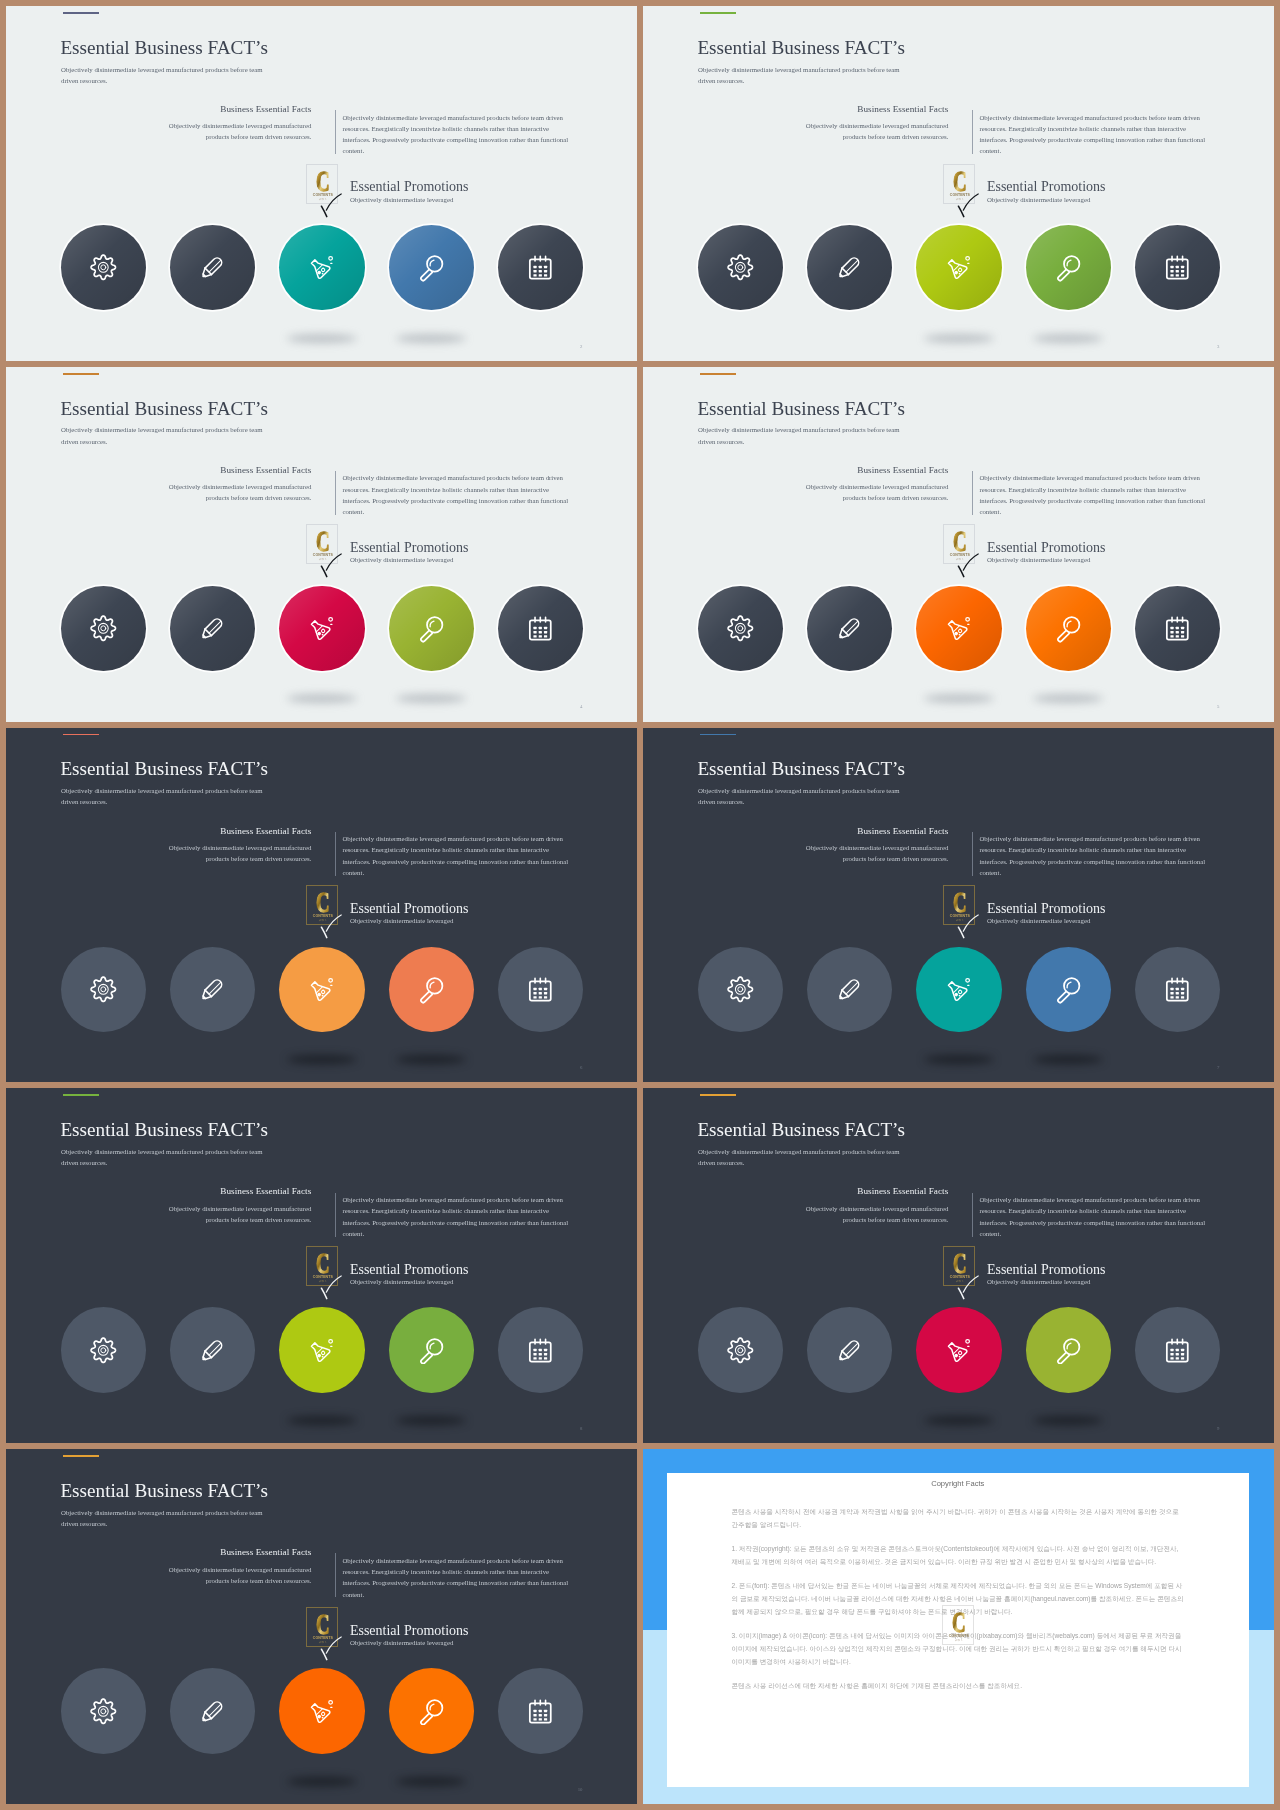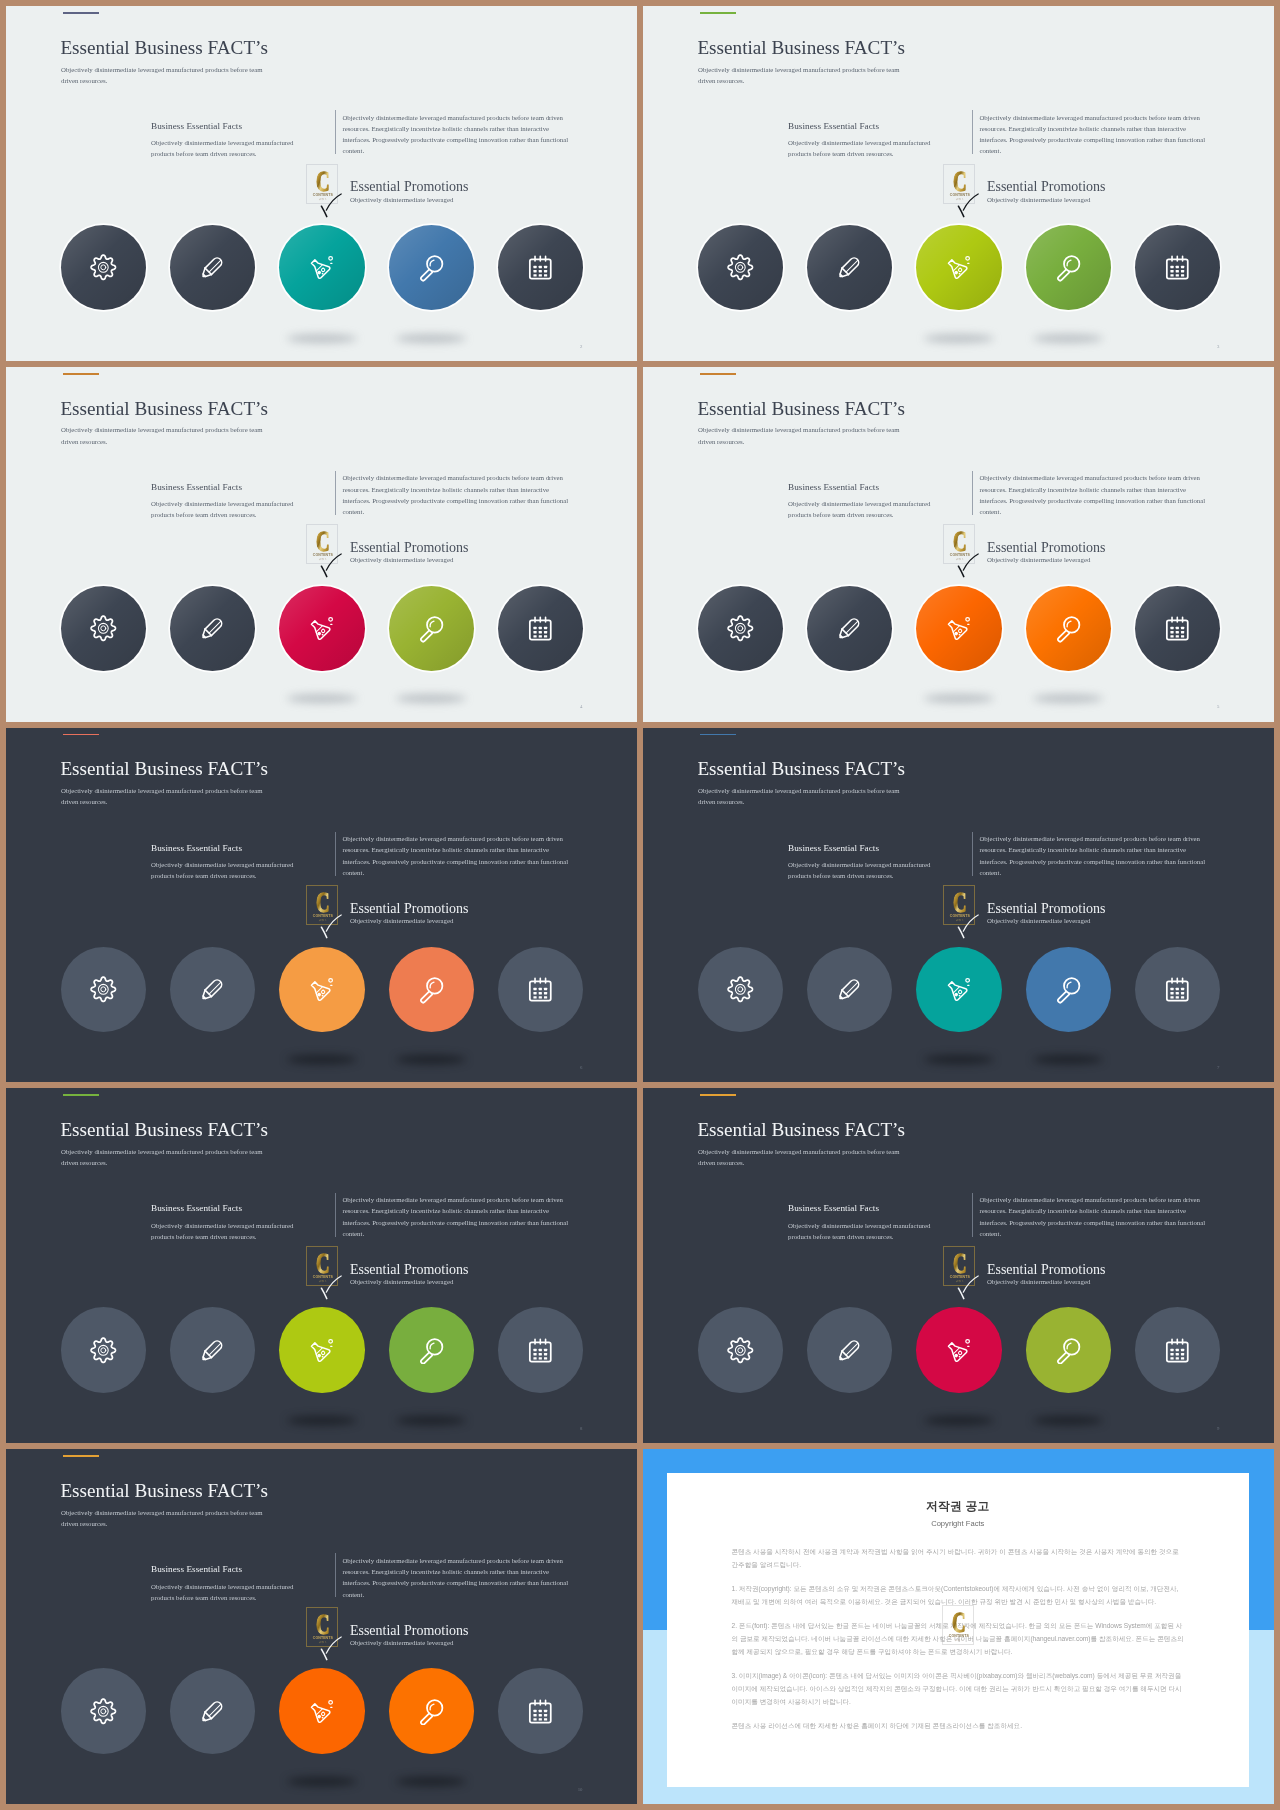--- a/index.html
+++ b/index.html
@@ -17,21 +17,21 @@
   .accent{position:absolute;top:6.1px;height:1.7px;left:56.8px;width:35.8px;}
 
   .title{position:absolute;left:54.4px;top:31.8px;font-size:19.2px;letter-spacing:0px;
          color:#3c4350;white-space:nowrap;line-height:19.2px;}
   .slide.dark .title{color:#f3f5f7;}
 
   .subtitle{position:absolute;left:55px;top:57.5px;width:215px;font-size:6.8px;
             line-height:11.2px;color:#5b6470;}
   .slide.dark .subtitle{color:#c3c9d0;}
 
-  .m-left{position:absolute;left:145px;top:116px;width:160.3px;text-align:left;}
+  .m-left{position:absolute;left:145px;top:99px;width:160.3px;text-align:right;}
   .m-head{font-size:9.2px;color:#49505c;letter-spacing:.05px;line-height:9.2px;}
   .slide.dark .m-head{color:#eef1f4;}
   .m-body{margin-top:6.2px;font-size:6.8px;line-height:11.1px;color:#5b6470;}
   .slide.dark .m-body{color:#c3c9d0;}
 
   .divider{position:absolute;left:328.8px;top:104.3px;width:1px;height:44px;background:#9aa2ad;}
   .slide.dark .divider{background:#6f7785;}
 
   .m-right{position:absolute;left:336.4px;top:105.6px;width:228px;font-size:6.8px;
            line-height:11.3px;color:#5b6470;}
@@ -985,21 +985,20 @@
               <rect x="14.2" y="23.8" width="3.6" height="2.6" rx=".4"></rect>
               <rect x="20.1" y="23.8" width="3.6" height="2.6" rx=".4"></rect>
             </g>
     </svg></span>
      </div>
     <div class="pagenum">10</div>
     </div>
     <div class="slide copy">
   <div class="cp-band"></div>
   <div class="cp-page">
-    <div class="cp-h">저작권 공고</div>
     <div class="cp-sh">Copyright Facts</div>
     <div class="cp-body">
       <p>콘텐츠 사용을 시작하시 전에 사용권 계약과 저작권법 사항을 읽어 주시기 바랍니다. 귀하가 이 콘텐츠 사용을 시작하는 것은 사용자 계약에 동의한 것으로 간주함을 알려드립니다.</p>
           <p>1. 저작권(copyright): 모든 콘텐츠의 소유 및 저작권은 콘텐츠스토크아웃(Contentstokeout)에 제작사에게 있습니다. 사전 승낙 없이 영리적 이보, 개단전사, 재배포 및 개변에 의하여 여러 목적으로 이용하세요. 것은 금지되어 있습니다. 이러한 규정 위반 발견 시 준엄한 민사 및 형사상의 사법을 받습니다.</p>
           <p>2. 폰트(font): 콘텐츠 내에 담서있는 한글 폰트는 네이버 나눔글꼴의 서체로 제작자에 제작되었습니다. 한글 외의 모든 폰트는 Windows System에 포함된 사의 금보로 제작되었습니다. 네이버 나눔글꼴 라이선스에 대한 자세한 사항은 네이버 나눔글꼴 홈페이지(hangeul.naver.com)를 참조하세요. 폰트는 콘텐츠의 함께 제공되지 않으므로, 필요할 경우 해당 폰트를 구입하셔야 하는 폰트로 변경하시기 바랍니다.</p>
           <p>3. 이미지(image) &amp; 아이콘(icon): 콘텐츠 내에 담서있는 이미지와 아이콘은 픽사베이(pixabay.com)와 웹바리즈(webalys.com) 등에서 제공된 무료 저작권을 이미지에 제작되었습니다. 아이스와 상업적인 제작지의 콘텐소와 구정합니다. 이에 대한 권리는 귀하가 반드시 확인하고 필요할 경우 여기를 해두시면 다시 이미지를 변경하여 사용하시기 바랍니다.</p>
           <p>콘텐츠 사용 라이선스에 대한 자세한 사항은 홈페이지 하단에 기재된 콘텐츠라이선스를 참조하세요.</p>
     </div>
   </div>
   <div class="cp-logo"><svg viewBox="0 0 31.8 40" width="31.8" height="40">

